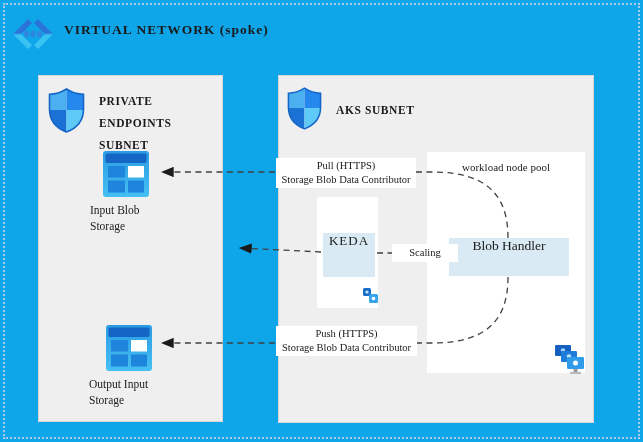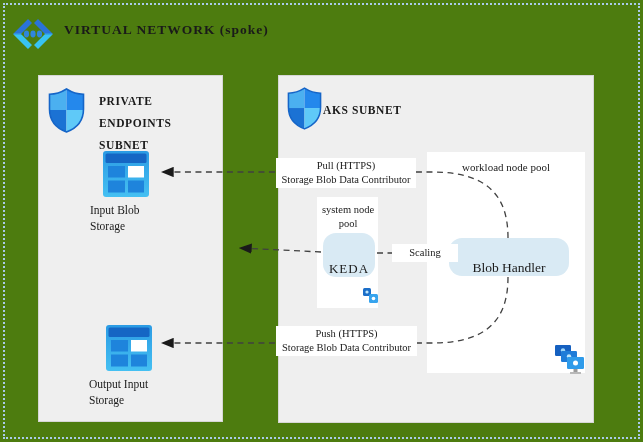--- a/index.html
+++ b/index.html
@@ -1,17 +1,17 @@
 <!DOCTYPE html>
 <html><head>
 <meta charset="utf-8">
 <style>
   html,body{margin:0;padding:0;background:#ffffff;}
   #stage{
-    position:relative;width:643px;height:442px;background:#4d7c0f;
+    position:relative;width:643px;height:442px;background:#0ea5e9;
     font-family:"Liberation Serif","DejaVu Serif",serif;color:#1a1a1a;
     overflow:hidden;
   }
   .outer-border{
     position:absolute;left:3px;top:3px;right:3px;bottom:3px;
     border:2px dotted #a9cbe9;pointer-events:none;z-index:0;
   }
   .hdr-title{
     position:absolute;left:64px;top:22px;font-size:13.5px;font-weight:600;
     letter-spacing:1px;z-index:3;
@@ -19,33 +19,33 @@
   .subnet-box{
     position:absolute;background:#efefef;border:1px solid #d6d6d6;z-index:1;
   }
   #pe-box{left:38px;top:75px;width:183px;height:345px;}
   #aks-box{left:278px;top:75px;width:314px;height:346px;}
   .subnet-title{
     position:absolute;font-size:11.5px;font-weight:600;letter-spacing:.6px;
     line-height:22px;z-index:3;
   }
   #pe-title{left:99px;top:90px;width:92px;}
-  #aks-title{left:323px;top:99px;width:120px;}
+  #aks-title{left:336px;top:99px;width:120px;}
   .pool-box{position:absolute;background:#ffffff;z-index:2;}
   #system-pool{left:317px;top:197px;width:61px;height:111px;}
   #workload-pool{left:427px;top:152px;width:158px;height:221px;}
   .pool-title{
     position:absolute;font-size:10.5px;font-weight:400;text-align:center;
     line-height:14px;z-index:3;
   }
   #system-pool-title{left:313px;top:203px;width:70px;}
   #workload-pool-title{left:427px;top:160px;width:158px;font-size:11px;}
   .component{
-    position:absolute;background:#d9eaf4;display:flex;align-items:flex-end;
-    justify-content:center;z-index:3;border-radius:13px;
+    position:absolute;background:#d9eaf4;display:flex;align-items:flex-start;
+    justify-content:center;z-index:3;
   }
   #keda-box{left:323px;top:233px;width:52px;height:44px;font-size:13px;letter-spacing:1px;}
   #blobhandler-box{left:449px;top:238px;width:120px;height:38px;font-size:13.5px;}
   .icon{position:absolute;z-index:3;}
   .res-label{
     position:absolute;font-size:11.5px;text-align:left;line-height:16px;z-index:3;
   }
   #input-label{left:90px;top:202px;width:72px;}
   #output-label{left:89px;top:376px;width:80px;}
   #arrows{position:absolute;left:0;top:0;z-index:4;pointer-events:none;}
@@ -128,21 +128,20 @@
       <rect x="0" y="0" width="18.5" height="22" fill="#4bb0f0"></rect>
       <rect x="18.5" y="0" width="18.5" height="22" fill="#2488ec"></rect>
       <rect x="0" y="22" width="18.5" height="23" fill="#1b72d4"></rect>
       <rect x="18.5" y="22" width="18.5" height="23" fill="#5fc9f8"></rect>
     </g>
     <path d="M18.5 1 C24 4.5 30 6.3 35.5 6.3 L35.5 21 C35.5 33 28 40.5 18.5 44 C9 40.5 1.5 33 1.5 21 L1.5 6.3 C7 6.3 13 4.5 18.5 1 Z" fill="none" stroke="#1565c8" stroke-width="1.6"></path>
   </svg>
   <div class="subnet-title" id="aks-title">AKS SUBNET</div>
 
   <div class="pool-box" id="system-pool"></div>
-  <div class="pool-title" id="system-pool-title">system node pool</div>
   <div class="component" id="keda-box">
     <span>KEDA</span>
   </div>
   <svg class="icon" style="left:362px;top:288px;" width="16" height="16" viewBox="0 0 16 16">
     <rect x="1" y="0" width="8" height="8" rx="1.5" fill="#1b6ec8"></rect>
     <circle cx="5" cy="4" r="1.6" fill="#bfe6fb"></circle>
     <rect x="7" y="6" width="9" height="9" rx="1.5" fill="#37a4ee"></rect>
     <circle cx="11.5" cy="10.5" r="1.8" fill="#ffffff"></circle>
   </svg>
 

